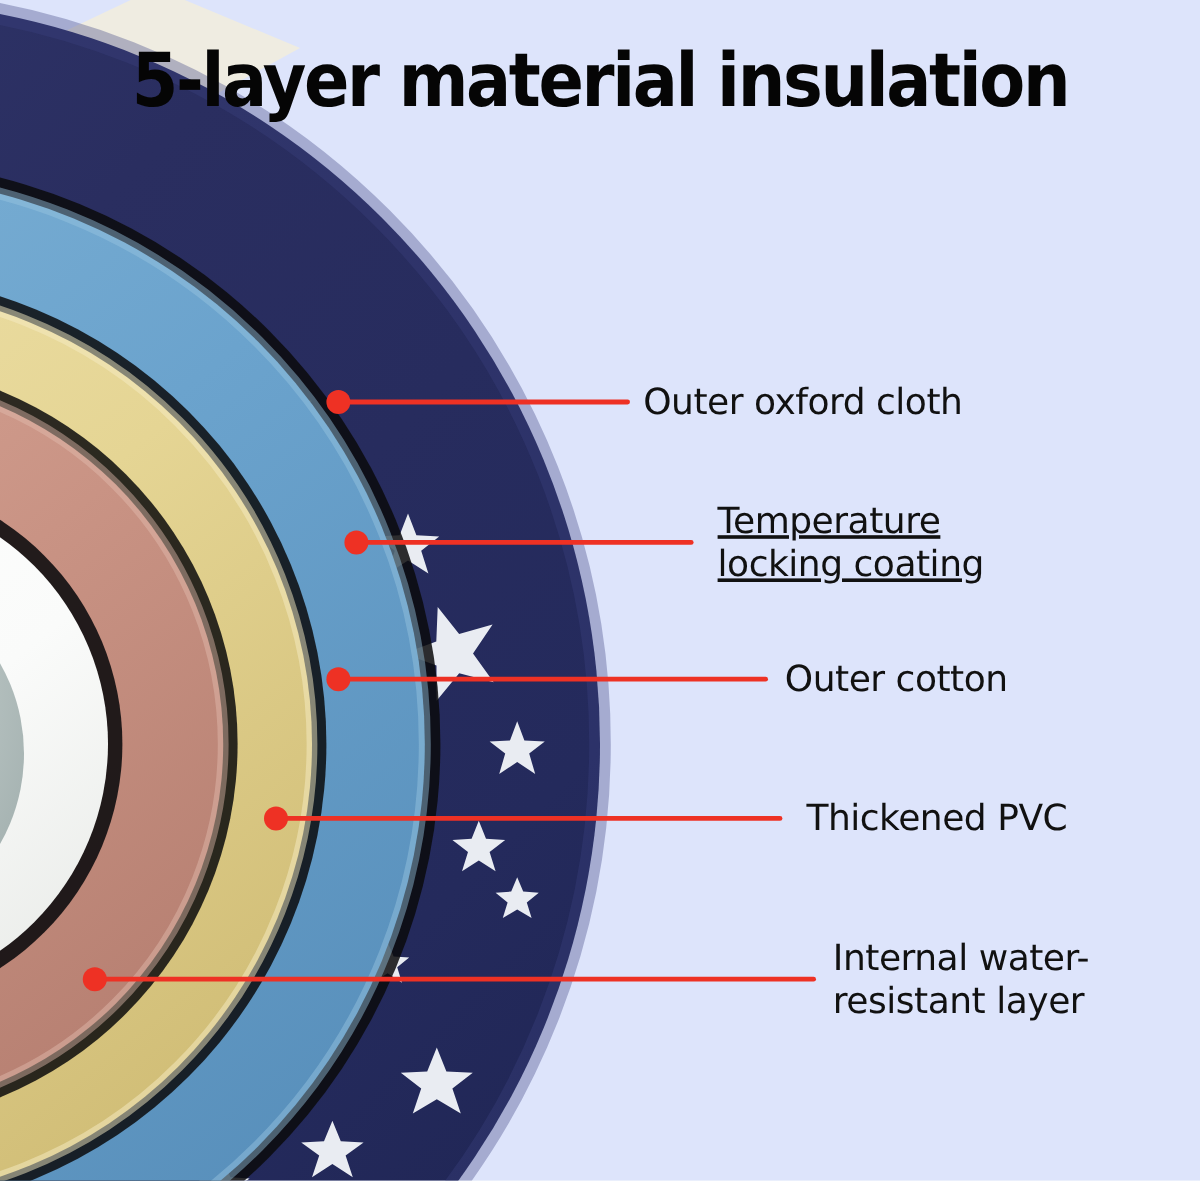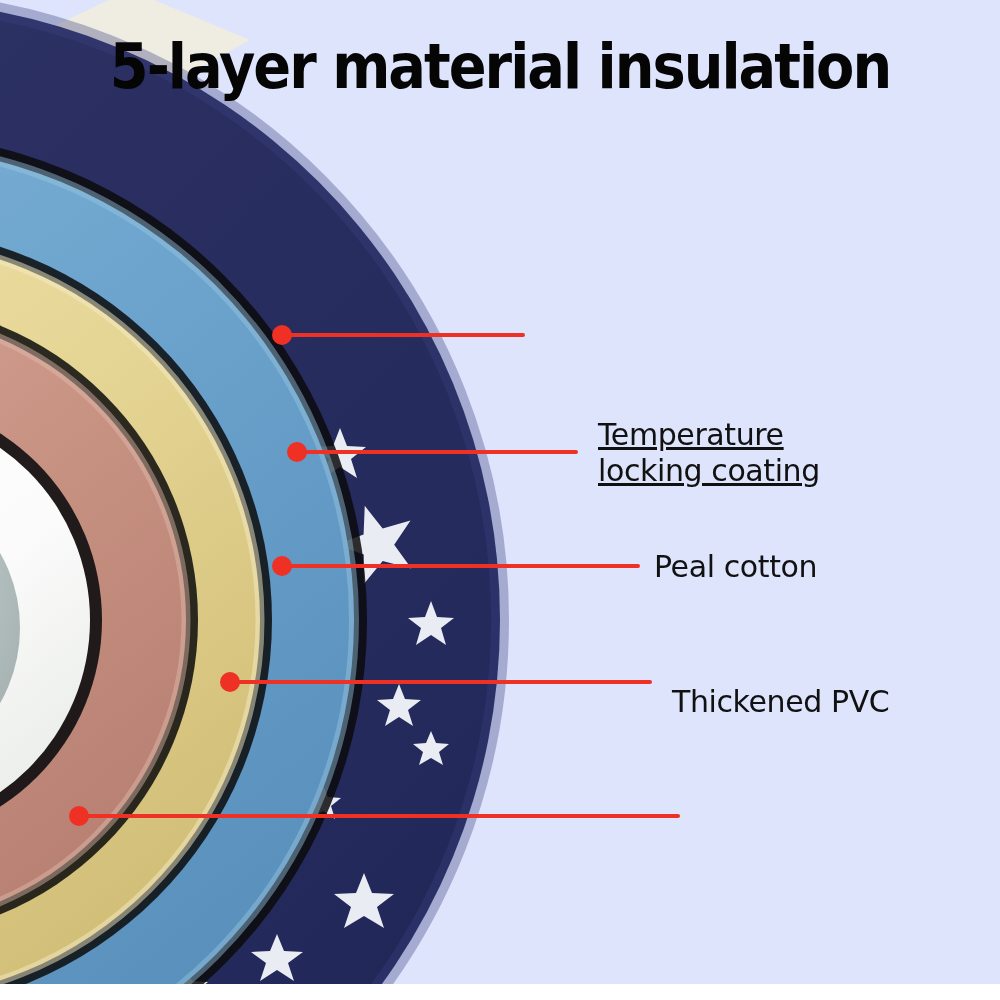--- a/index.html
+++ b/index.html
@@ -181,30 +181,33 @@
       <g>
         <circle cx="-132" cy="628" r="152" fill="url(#gCore)"></circle>
       </g>
     </g>
   </svg>
 
   <div id="title">5-layer material insulation</div>
 
   <div class="callout-line" style="left:282px; top:333px; width:243px;"></div>
   <div class="callout-dot" style="left:272px; top:325px;"></div>
+  <div class="callout-label" style="left:536px; top:318px;">Outer oxford cloth</div>
 
   <div class="callout-line" style="left:297px; top:450px; width:281px;"></div>
   <div class="callout-dot" style="left:287px; top:442px;"></div>
   <div class="callout-label" style="left:598px; top:417px;text-decoration:underline;">Temperature
 locking coating</div>
 
   <div class="callout-line" style="left:282px; top:564px; width:358px;"></div>
   <div class="callout-dot" style="left:272px; top:556px;"></div>
-  <div class="callout-label" style="left:654px; top:549px;">Peal cotton</div>
+  <div class="callout-label" style="left:654px; top:549px;">Outer cotton</div>
 
   <div class="callout-line" style="left:230px; top:680px; width:422px;"></div>
   <div class="callout-dot" style="left:220px; top:672px;"></div>
-  <div class="callout-label" style="left:672px; top:684px;text-align:center;">Thickened PVC</div>
+  <div class="callout-label" style="left:672px; top:665px;text-align:center;">Thickened PVC</div>
 
   <div class="callout-line" style="left:79px; top:814px; width:601px;"></div>
   <div class="callout-dot" style="left:69px; top:806px;"></div>
+  <div class="callout-label" style="left:694px; top:781px;">Internal water-
+resistant layer</div>
 
 </div>
 
 </body></html>

